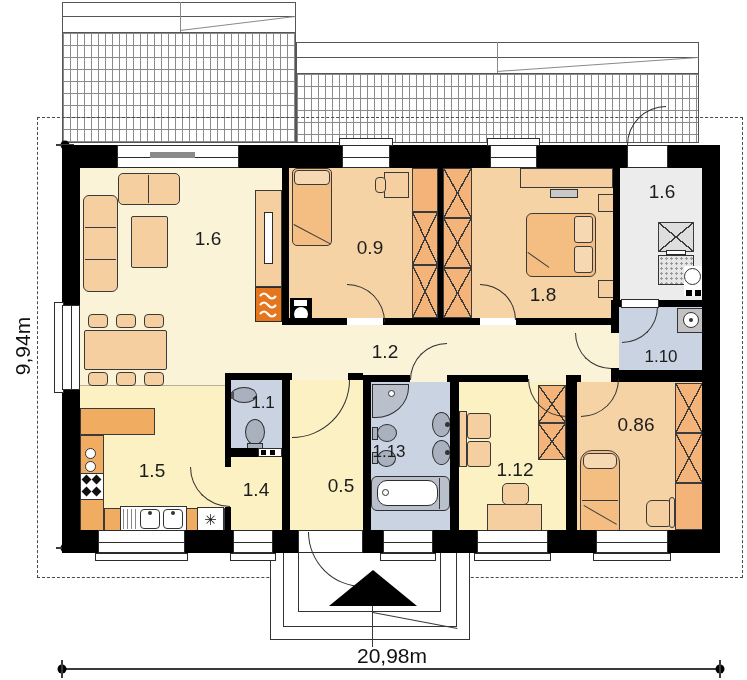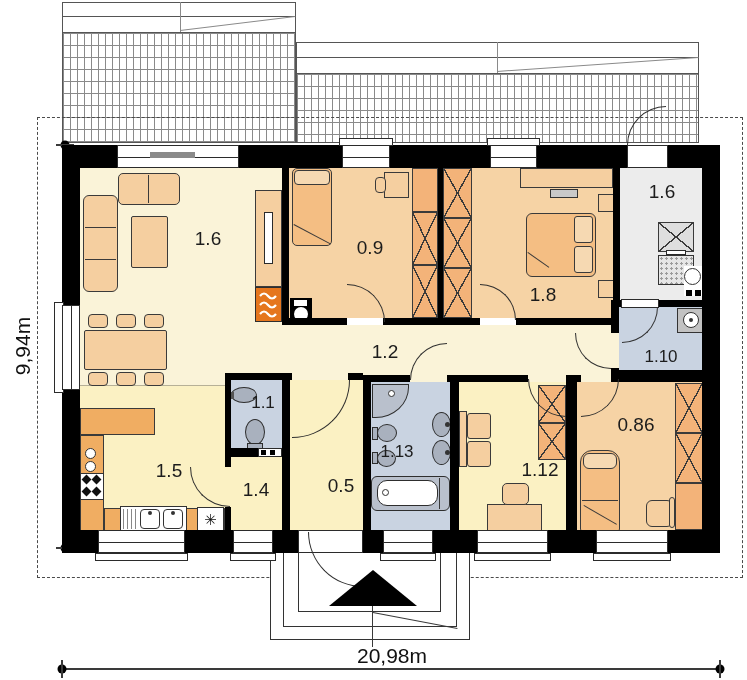--- a/index.html
+++ b/index.html
@@ -289,20 +289,20 @@
   <div class="thinline" style="left:373px;top:612px;width:86px;height:1px;transform-origin:0 0;transform:rotate(10.8deg)"></div>
   <div class="tri" style="left:329px;top:570px"></div>
 
   <div class="lab" style="left:208px;top:239px">1.6</div>
   <div class="lab" style="left:370px;top:248px">0.9</div>
   <div class="lab" style="left:543px;top:295px">1.8</div>
   <div class="lab" style="left:662px;top:192px">1.6</div>
   <div class="lab sm" style="left:661px;top:357px">1.10</div>
   <div class="lab" style="left:385px;top:352px">1.2</div>
   <div class="lab sm" style="left:263px;top:403px">1.1</div>
-  <div class="lab" style="left:169px;top:471px">1.5</div>
+  <div class="lab" style="left:152px;top:471px">1.5</div>
   <div class="lab" style="left:256px;top:490px">1.4</div>
   <div class="lab" style="left:341px;top:486px">0.5</div>
-  <div class="lab sm" style="left:397px;top:452px">1.13</div>
-  <div class="lab" style="left:540px;top:470px">1.12</div>
+  <div class="lab sm" style="left:389px;top:452px">1.13</div>
+  <div class="lab" style="left:515px;top:470px">1.12</div>
   <div class="lab" style="left:636px;top:425px">0.86</div>
 
 </div>
 
 </body></html>

